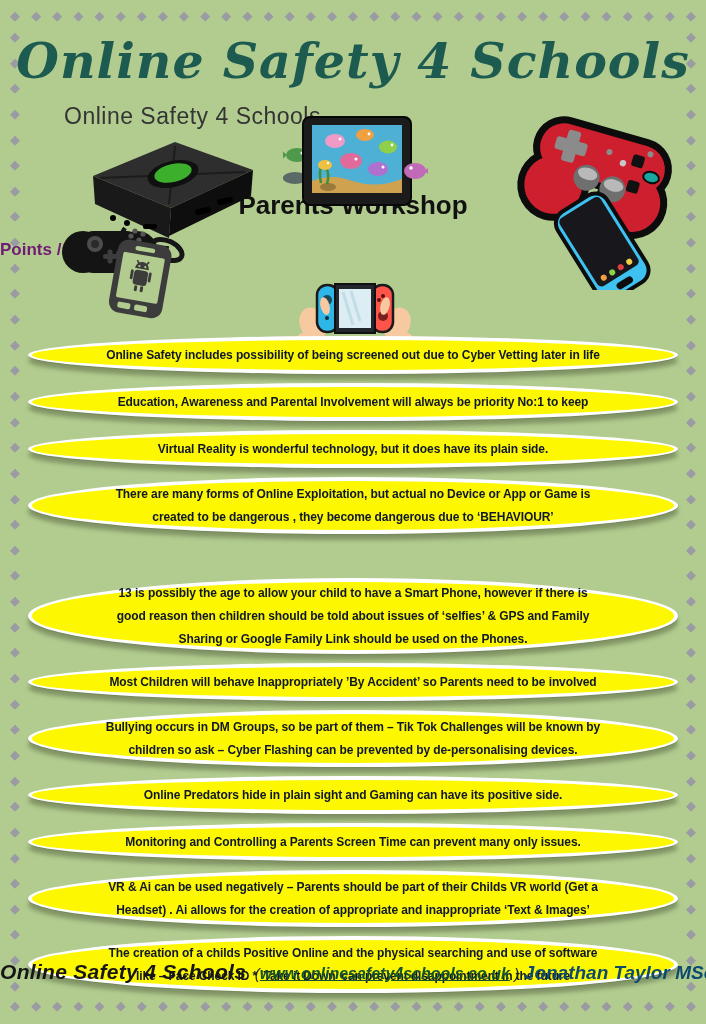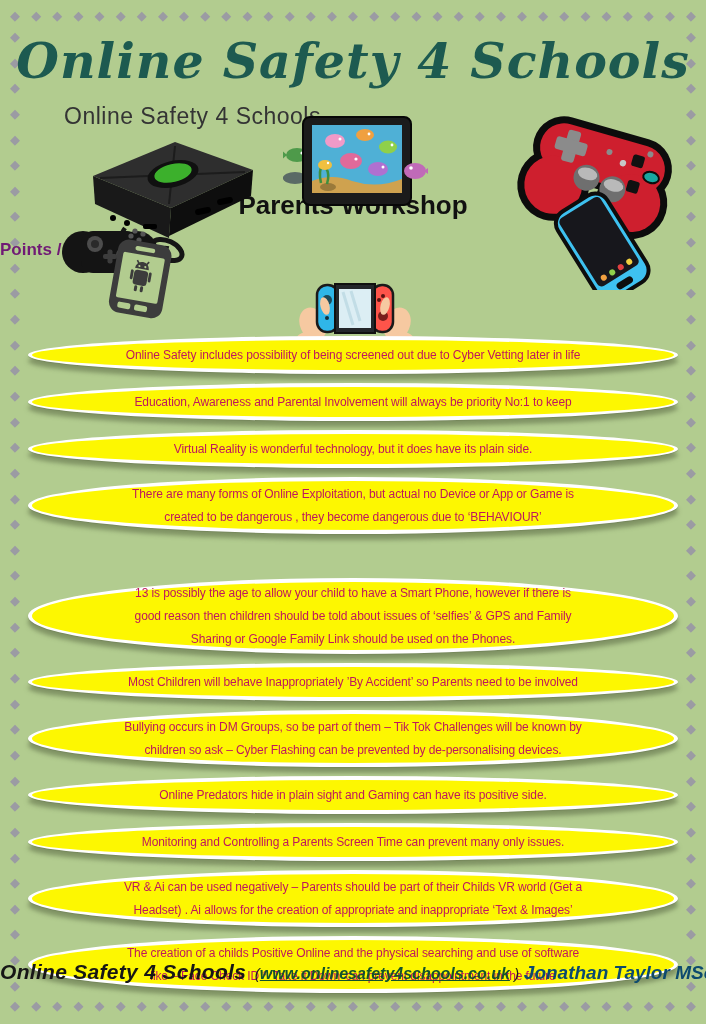--- a/index.html
+++ b/index.html
@@ -23,21 +23,21 @@
   
   .art{position:absolute;}
   
   .tips{position:absolute;top:336px;left:28px;right:28px;display:flex;flex-direction:column;gap:9px;}
   .tip{position:relative;border-radius:50%;background:#fdf701;border:4px solid #ffffff;
        box-shadow:0 6px 4px rgba(96,112,74,.6),0 1px 1px rgba(96,112,74,.35);
        display:flex;align-items:center;justify-content:center;text-align:center;box-sizing:border-box;}
   .lines-1{height:38px;}
   .lines-2{height:57px;}
   .lines-3{height:76px;margin-top:35px;}
-  .tip-text{font-weight:normal;font-size:12px;color:#be185d;line-height:23px;letter-spacing:-.1px;padding:0 40px;}
+  .tip-text{font-weight:bold;font-size:12px;color:#0f172a;line-height:23px;letter-spacing:-.1px;padding:0 40px;}
   
   .footer{position:absolute;top:960px;left:0;right:0;text-align:center;white-space:nowrap;}
   .footer *{vertical-align:baseline;}
   .f-brand{font-weight:bold;font-style:italic;font-size:21px;color:#161616;letter-spacing:.3px;}
   .f-paren{font-style:italic;font-size:15px;color:#1f1f1f;}
   .f-link{font-style:italic;font-weight:bold;font-size:16px;color:#14532d;text-decoration:underline;cursor:pointer;}
   .f-author{font-weight:bold;font-style:italic;font-size:19px;color:#0c4a6e;}
 </style>
 </head>
 <body>

